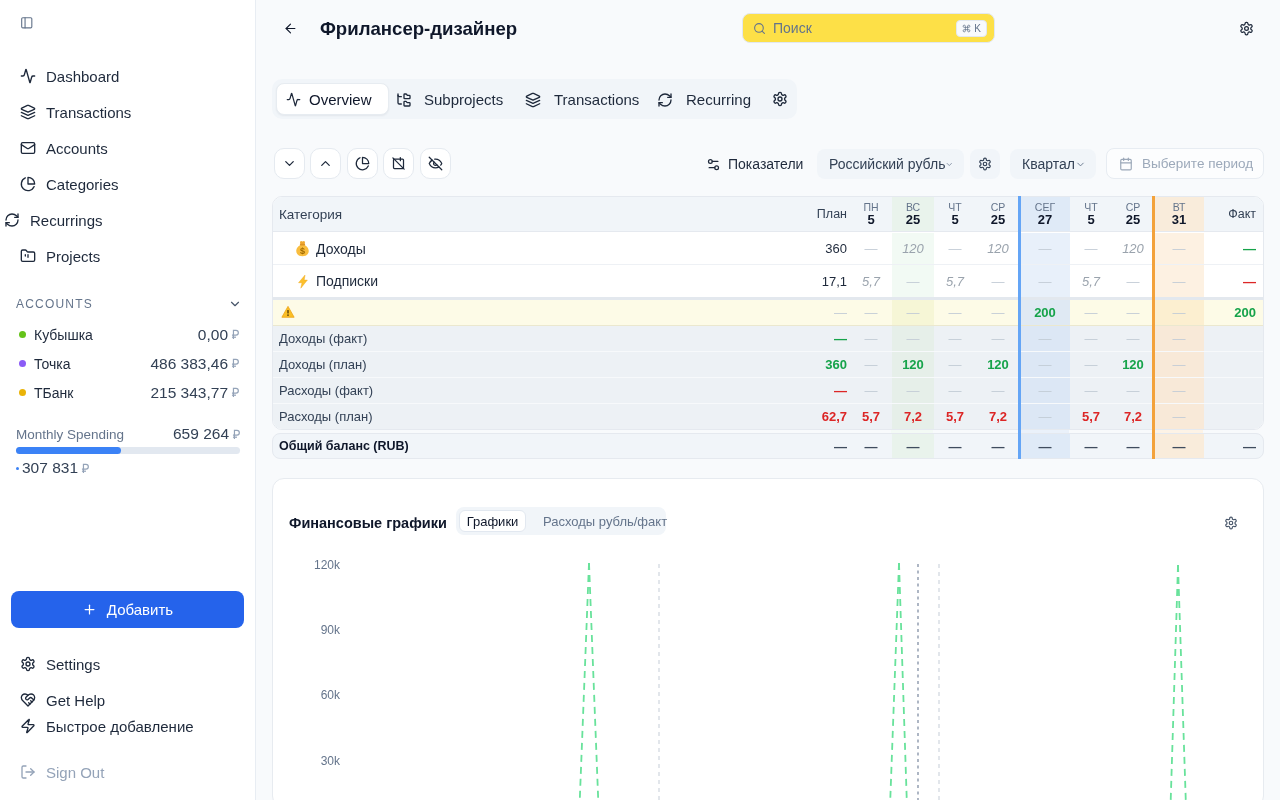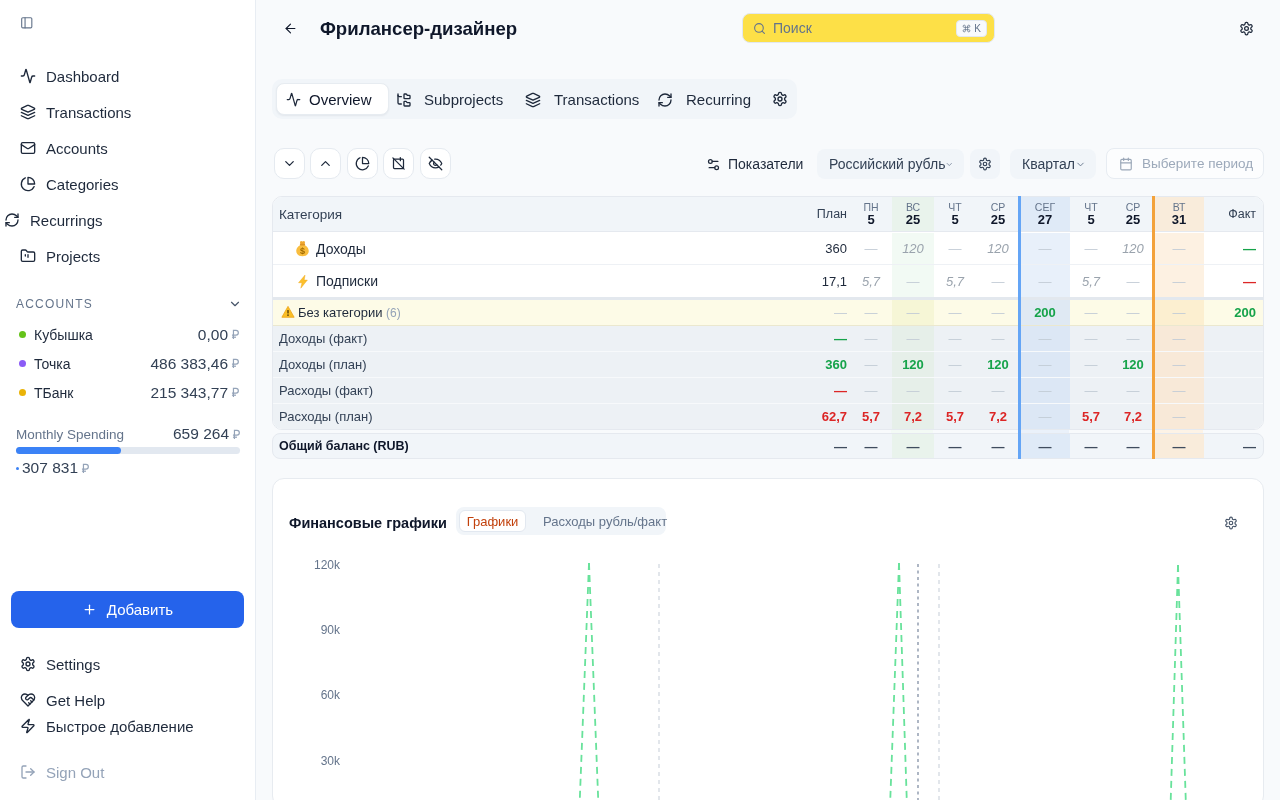--- a/index.html
+++ b/index.html
@@ -414,21 +414,20 @@
   <div class="abs" style="left:0;top:100px;width:992px;height:3px;background:#e3e8ee;"></div>
 
   <div class="trow y" style="top:103px;height:26px;background:#fdfbe7;border-bottom:1px solid #ebe8cf;">
     <span style="left:8px;top:5px;width:14px;height:14px;">
         <svg width="14" height="14" viewBox="0 0 16 16">
           <path d="M8 1.6 15 14H1Z" fill="#fbbf24" stroke="#eda81f" stroke-width="1" stroke-linejoin="round"></path>
           <rect x="7.25" y="5.6" width="1.5" height="4.2" rx=".7" fill="#4a3505"></rect>
           <circle cx="8" cy="11.6" r=".95" fill="#4a3505"></circle>
         </svg>
       </span>
-    <span style="left:25px;width:220px;justify-content:flex-start;font-size:13px;color:#1e293b;font-weight:500;">Без категории&nbsp;<i style="font-style:normal;font-size:12px;color:#94a3b8;font-weight:400;">(6)</i></span>
     <span class="cp">—</span>
     <span class="c1">—</span>
       <span class="c2">—</span>
       <span class="c3">—</span>
       <span class="c4">—</span>
       <span class="c5 grn">200</span>
       <span class="c6">—</span>
       <span class="c7">—</span>
       <span class="c8">—</span>
     <span class="cf grn">200</span>
@@ -506,21 +505,21 @@
     <span class="cf bd">—</span>
   </div>
 </div>
 
 <div class="abs" style="left:1018px;top:196px;width:3px;height:263px;background:#64a5f6;z-index:5;"></div>
 <div class="abs" style="left:1152px;top:196px;width:3px;height:263px;background:#f3a23b;z-index:5;"></div>
 
 <div class="abs" style="left:272px;top:478px;width:992px;height:330px;background:#fff;border:1px solid #e7ebf0;border-radius:12px;">
   <div class="abs" style="left:16px;top:36px;font-size:14.5px;font-weight:700;color:#0f172a;">Финансовые графики</div>
   <div class="abs" style="left:183px;top:28px;width:210px;height:28px;background:#f1f5f9;border-radius:8px;"></div>
-  <div class="abs" style="left:186px;top:31px;width:67px;height:22px;background:#fff;border:1px solid #e2e8f0;border-radius:6px;display:flex;align-items:center;justify-content:center;font-size:13px;color:#c2410c;">Графики</div>
+  <div class="abs" style="left:186px;top:31px;width:67px;height:22px;background:#fff;border:1px solid #e2e8f0;border-radius:6px;display:flex;align-items:center;justify-content:center;font-size:13px;color:#0f172a;">Графики</div>
   <div class="abs" style="left:262px;top:31px;height:22px;display:flex;align-items:center;font-size:13px;color:#64748b;padding:0 8px;">Расходы рубль/факт</div>
   <svg class="abs ic" style="left:951px;top:37px;stroke:#475569" width="14" height="14" viewBox="0 0 24 24">
       <path d="M12.22 2h-.44a2 2 0 0 0-2 2v.18a2 2 0 0 1-1 1.73l-.43.25a2 2 0 0 1-2 0l-.15-.08a2 2 0 0 0-2.73.73l-.22.38a2 2 0 0 0 .73 2.73l.15.1a2 2 0 0 1 1 1.72v.51a2 2 0 0 1-1 1.74l-.15.09a2 2 0 0 0-.73 2.73l.22.38a2 2 0 0 0 2.73.73l.15-.08a2 2 0 0 1 2 0l.43.25a2 2 0 0 1 1 1.73V20a2 2 0 0 0 2 2h.44a2 2 0 0 0 2-2v-.18a2 2 0 0 1 1-1.73l.43-.25a2 2 0 0 1 2 0l.15.08a2 2 0 0 0 2.73-.73l.22-.39a2 2 0 0 0-.73-2.73l-.15-.08a2 2 0 0 1-1-1.74v-.5a2 2 0 0 1 1-1.74l.15-.09a2 2 0 0 0 .73-2.73l-.22-.38a2 2 0 0 0-2.73-.73l-.15.08a2 2 0 0 1-2 0l-.43-.25a2 2 0 0 1-1-1.73V4a2 2 0 0 0-2-2z"></path>
       <circle cx="12" cy="12" r="3"></circle>
     </svg>
 
   <div class="abs ylab" style="top:79px;">120k</div>
   <div class="abs ylab" style="top:144px;">90k</div>
   <div class="abs ylab" style="top:209px;">60k</div>
   <div class="abs ylab" style="top:275px;">30k</div>

